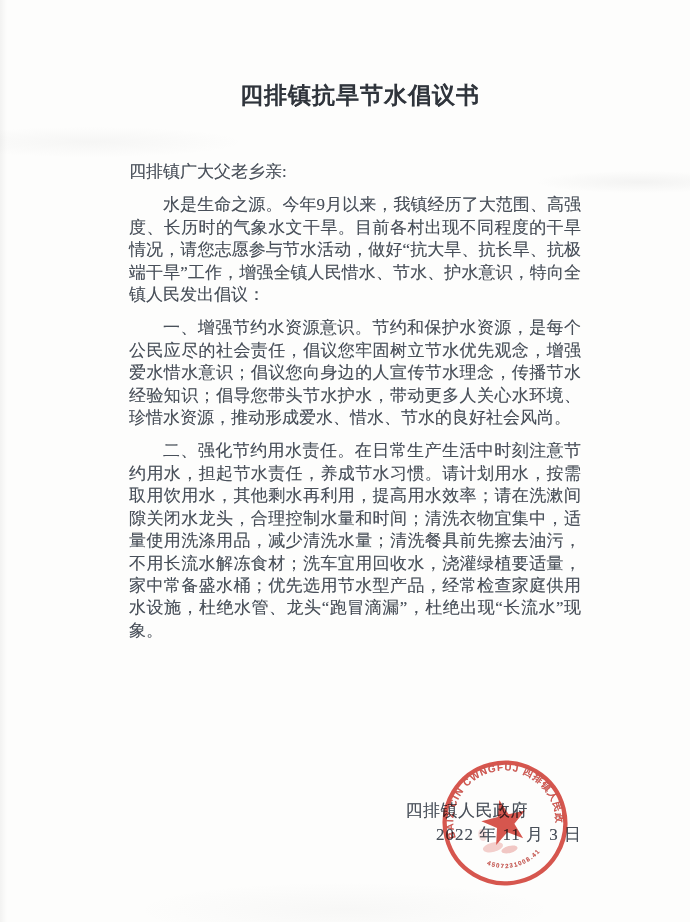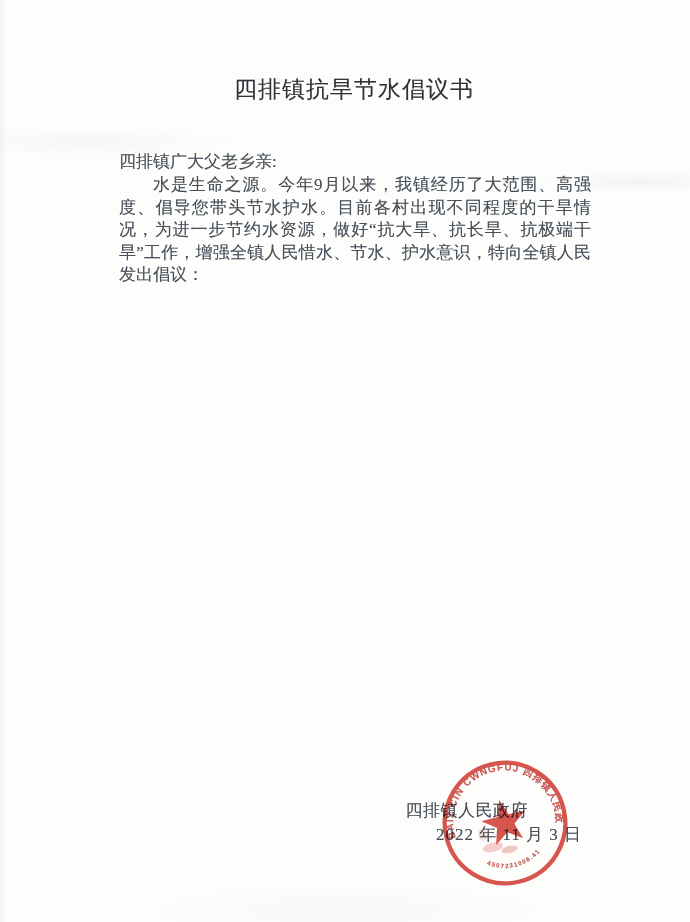--- a/index.html
+++ b/index.html
@@ -12,29 +12,29 @@
   
   .page::before{
     content:'';position:absolute;inset:0;pointer-events:none;
     background:
       radial-gradient(150px 16px at 640px 182px, rgba(110,110,110,.07), transparent 70%),
       radial-gradient(220px 22px at 90px 142px, rgba(110,110,110,.05), transparent 70%),
       radial-gradient(300px 40px at 345px 910px, rgba(110,110,110,.04), transparent 70%),
       linear-gradient(90deg, rgba(0,0,0,.045), transparent 7px);
   }
   .doc-title{
-    position:absolute;top:74px;left:118px;width:472px;margin:0;
-    text-align:center;font-size:23px;font-weight:400;letter-spacing:1px;
+    position:absolute;top:74px;left:118px;width:472px;margin:6px;
+    text-align:center;font-size:23px;font-weight:700;letter-spacing:1px;
     color:#2f343b;
   }
   .doc-body{
     position:absolute;top:150px;left:118px;width:474px;
     font-size:17px;line-height:22.4px;text-align:justify;
   }
-  .doc-body p{margin:1px;}
+  .doc-body p{margin:11px;}
   .para{text-indent:2em;}
   .signature{
     position:absolute;top:799px;left:118px;width:472px;
     font-size:17px;line-height:23px;text-align:right;
   }
   .sig-name{padding-right:62px;letter-spacing:.5px;}
   .sig-date{margin-top:1px;padding-right:8px;letter-spacing:1px;}
   .seal{
     position:absolute;left:437px;top:755px;width:136px;height:136px;
     transform:rotate(-14deg);
@@ -46,21 +46,23 @@
 </style>
 </head>
 <body>
 
 <div class="page">
 
   <h1 class="doc-title">四排镇抗旱节水倡议书</h1>
 
   <div class="doc-body">
     <p class="salutation">四排镇广大父老乡亲:</p>
-    <p class="para">水是生命之源。今年9月以来，我镇经历了大范围、高强度、倡导您带头节水护水。目前各村出现不同程度的干旱情况，为进一步节约水资源，做好“抗大旱、抗长旱、抗极端干旱”工作，增强全镇人民惜水、节水、护水意识，特向全镇人民发出倡议：</p>
+    <p class="para">水是生命之源。今年9月以来，我镇经历了大范围、高强度、长历时的气象水文干旱。目前各村出现不同程度的干旱情况，请您志愿参与节水活动，做好“抗大旱、抗长旱、抗极端干旱”工作，增强全镇人民惜水、节水、护水意识，特向全镇人民发出倡议：</p>
+    <p class="para">一、增强节约水资源意识。节约和保护水资源，是每个公民应尽的社会责任，倡议您牢固树立节水优先观念，增强爱水惜水意识；倡议您向身边的人宣传节水理念，传播节水经验知识；倡导您带头节水护水，带动更多人关心水环境、珍惜水资源，推动形成爱水、惜水、节水的良好社会风尚。</p>
+    <p class="para">二、强化节约用水责任。在日常生产生活中时刻注意节约用水，担起节水责任，养成节水习惯。请计划用水，按需取用饮用水，其他剩水再利用，提高用水效率；请在洗漱间隙关闭水龙头，合理控制水量和时间；清洗衣物宜集中，适量使用洗涤用品，减少清洗水量；清洗餐具前先擦去油污，不用长流水解冻食材；洗车宜用回收水，浇灌绿植要适量，家中常备盛水桶；优先选用节水型产品，经常检查家庭供用水设施，杜绝水管、龙头“跑冒滴漏”，杜绝出现“长流水”现象。</p>
   </div>
 
   <div class="signature">
     <div class="sig-name">四排镇人民政府</div>
     <div class="sig-date">2022 年 11 月 3 日</div>
   </div>
 
   <div class="seal">
     <svg viewBox="0 0 132 132" xmlns="http://www.w3.org/2000/svg">
       <circle cx="66" cy="66" r="58.5" fill="none" stroke="#d4453c" stroke-width="4.2"></circle>

